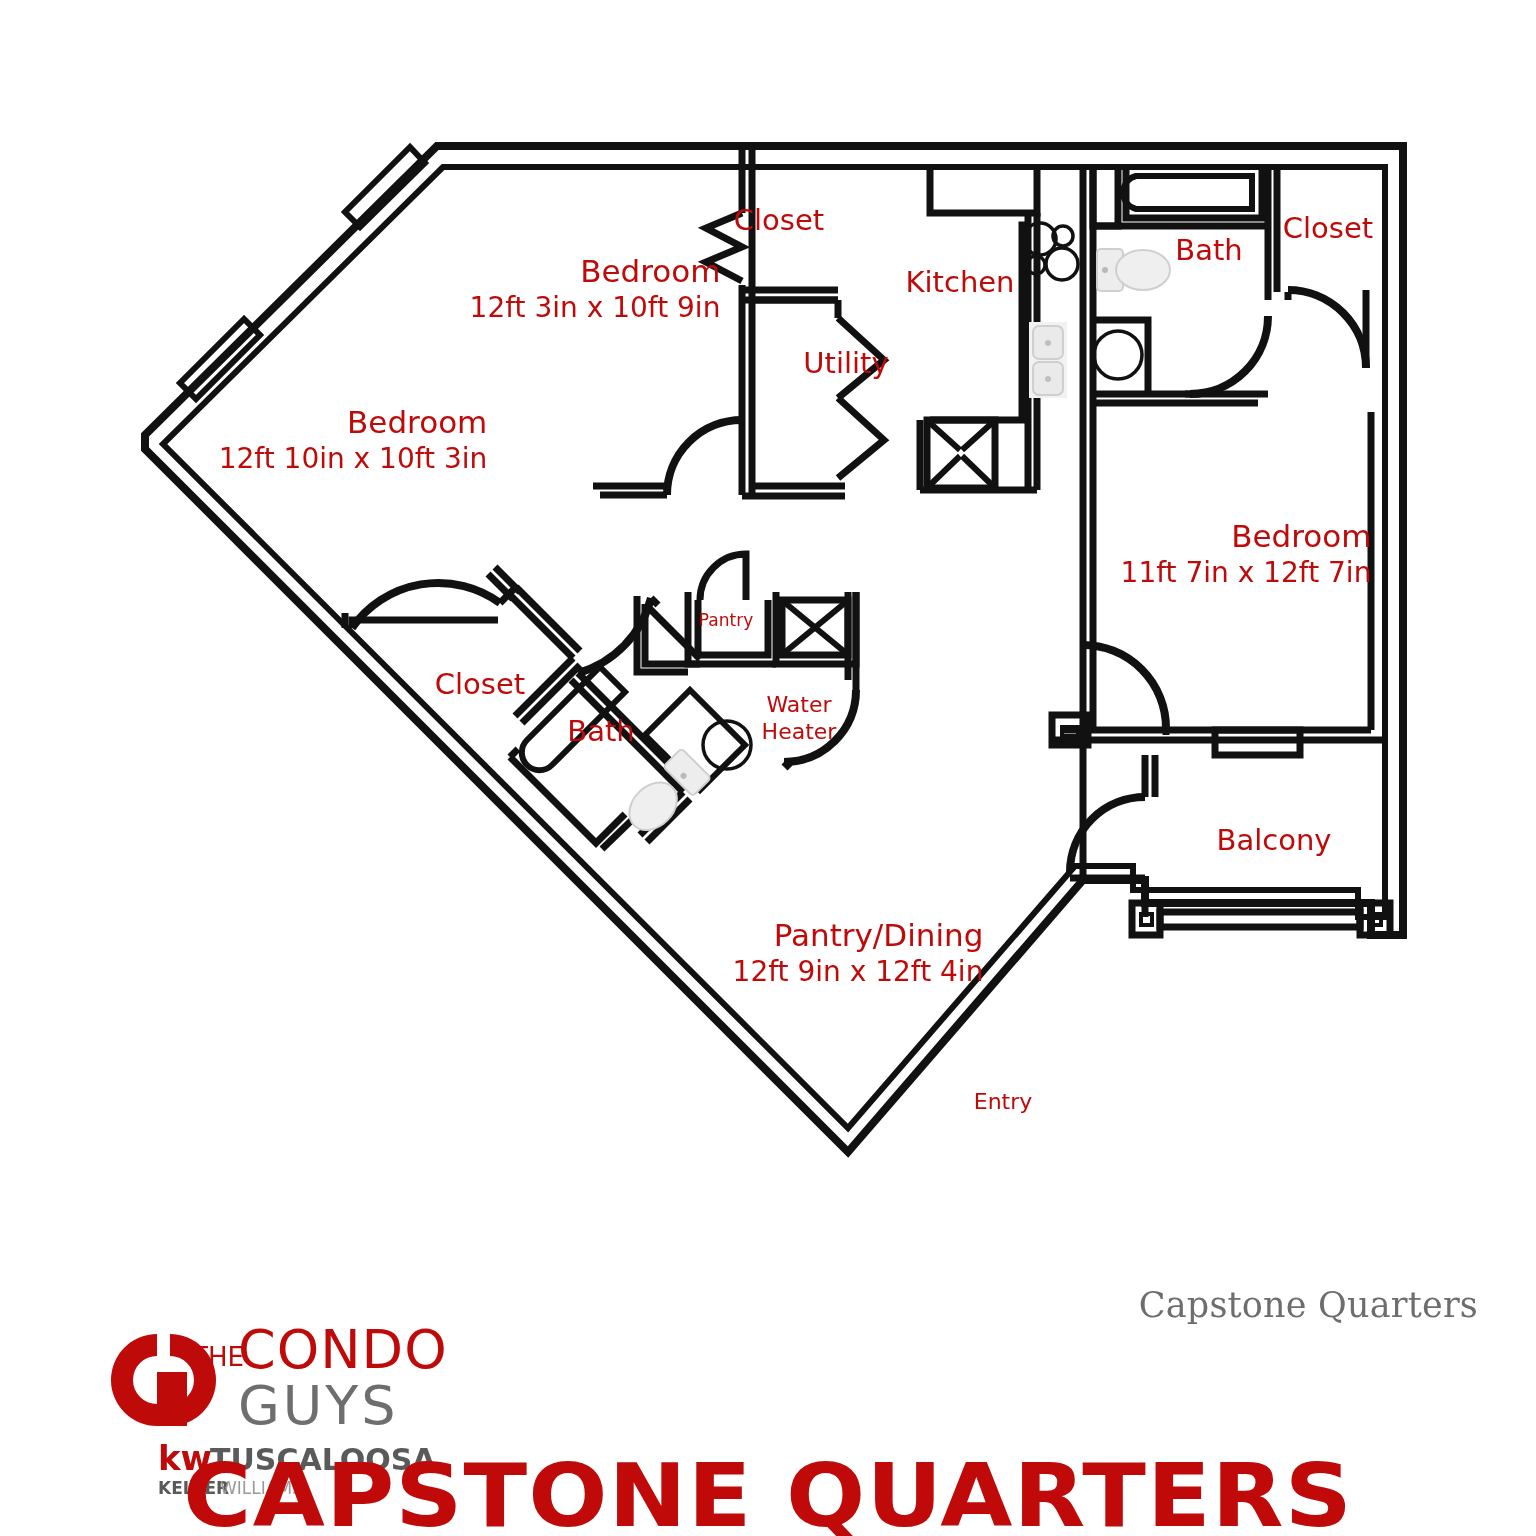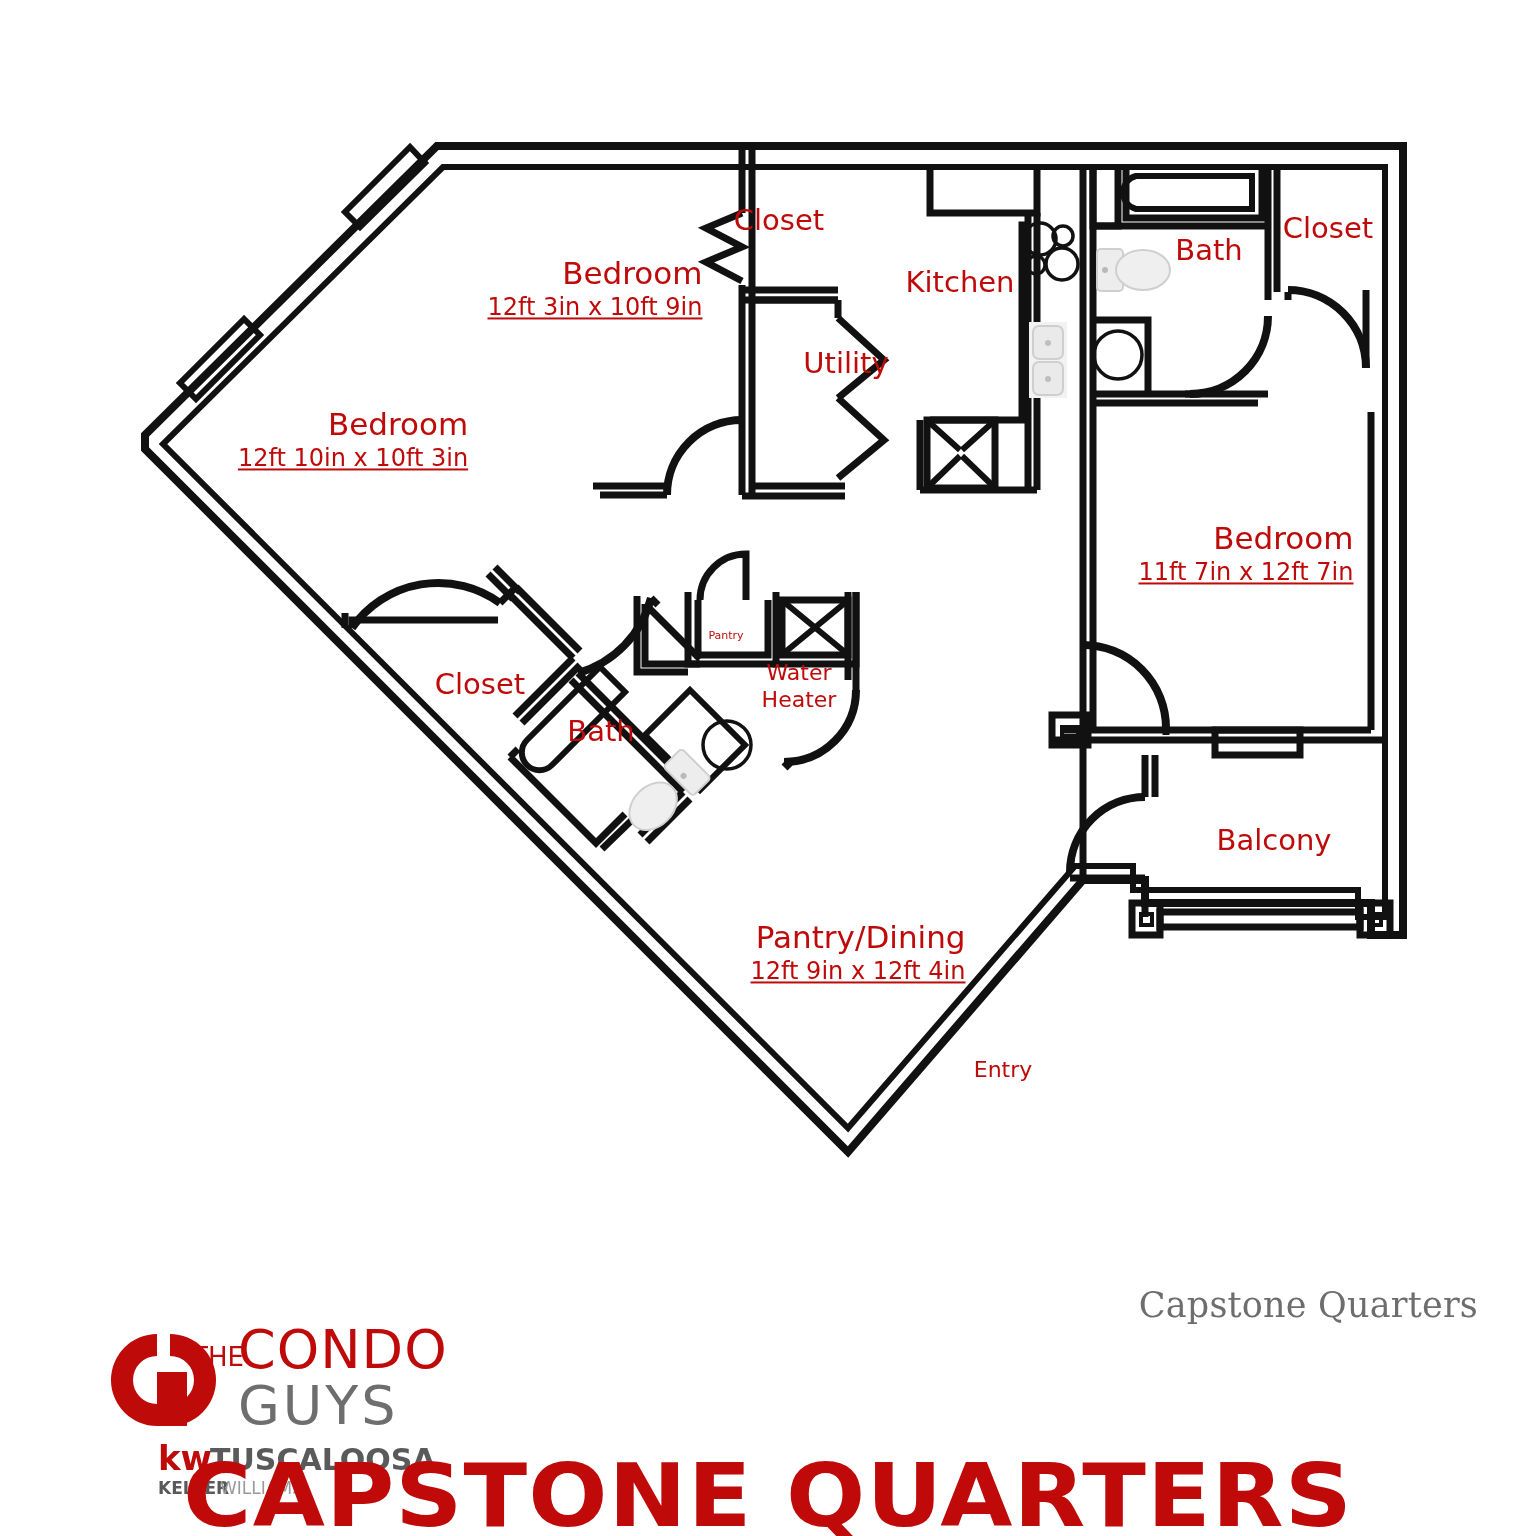--- a/index.html
+++ b/index.html
@@ -31,25 +31,25 @@
     position: absolute;
     color: #bf0a0a;
     font-family: "DejaVu Sans", sans-serif;
     text-align: center;
     line-height: 1.22;
     white-space: nowrap;
     transform: translate(-50%, -50%);
     pointer-events: none;
   }
   .rl-name { font-size: 30px; }
-  .rl-dims { font-size: 24px; text-decoration: underline; }
+  .rl-dims { font-size: 28px; }
   .rl-lg .rl-name { font-size: 31px; text-align: right; }
   .rl-md { font-size: 29px; }
-  .rl-sm { font-size: 22px; }
-  .rl-xs { font-size: 11px; margin-top: 16px; }
+  .rl-sm { font-size: 22px; margin-top: 32px; }
+  .rl-xs { font-size: 17px; }
 
   
   #brand-block {
     position: absolute;
     left: 62px;
     top: 1320px;
     width: 440px;
     height: 200px;
   }
   #cg-logo {

